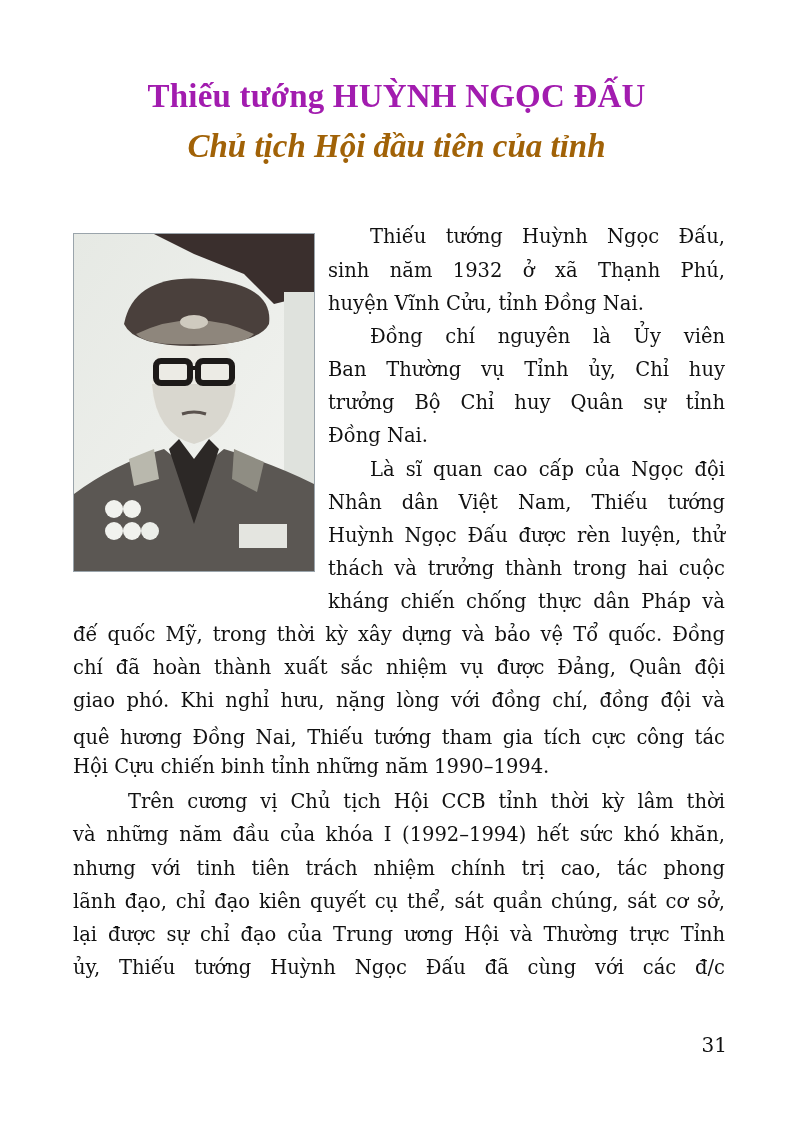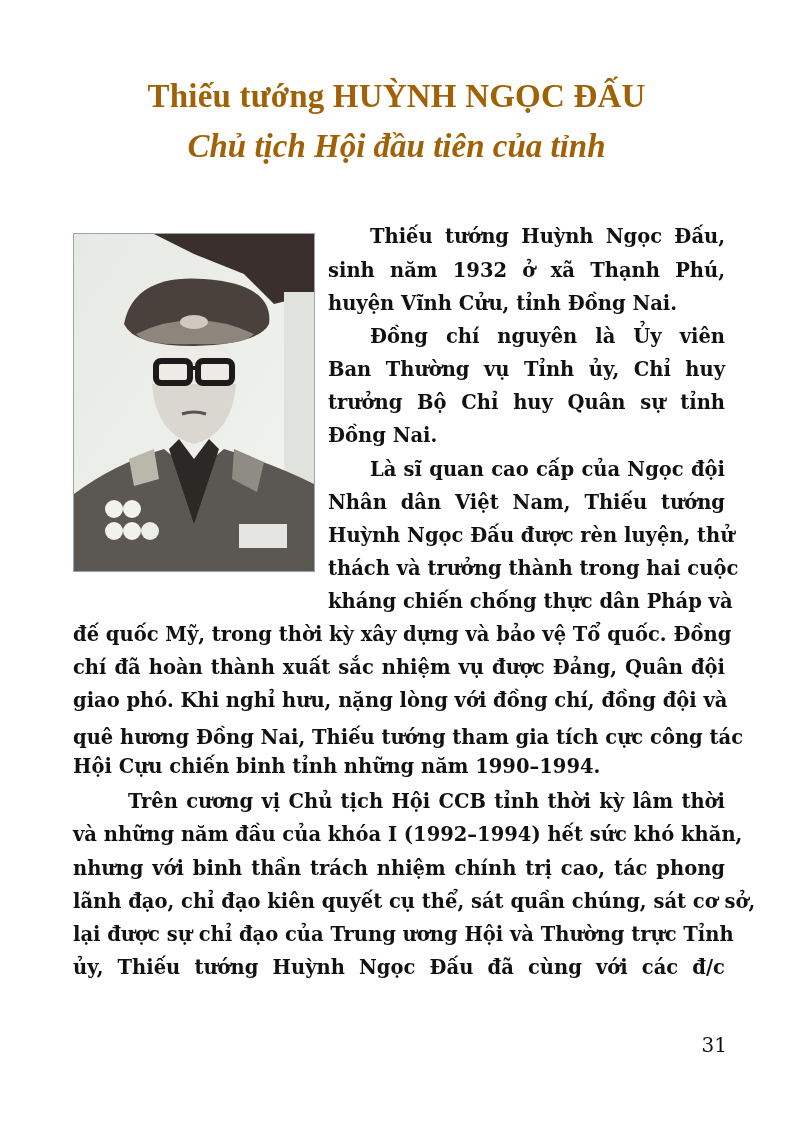--- a/index.html
+++ b/index.html
@@ -3,21 +3,21 @@
 <meta charset="utf-8">
 <style>
   html, body { margin: 0; padding: 0; background: #ffffff; }
   body { width: 793px; height: 1123px; position: relative; overflow: hidden; color: #111; }
   .page { position: absolute; left: 0; top: 0; width: 793px; height: 1123px; background: #fff; }
 
   .title {
     position: absolute; left: 0; right: 0; top: 78px;
     text-align: center;
     font-family: "Liberation Serif", "DejaVu Serif", serif;
-    font-weight: bold; font-size: 33px; letter-spacing: 0.2px; color: #a16207;
+    font-weight: bold; font-size: 33px; letter-spacing: 0.2px; color: #a21caf;
   }
   .subtitle {
     position: absolute; left: 0; right: 0; top: 128px;
     text-align: center;
     font-family: "Liberation Serif", "DejaVu Serif", serif;
     font-weight: bold; font-style: italic; font-size: 33px; color: #a16207;
   }
 
   .photo {
     position: absolute; left: 73px; top: 233px; width: 240px; height: 337px;
@@ -26,21 +26,21 @@
     background: #e9ebe8;
   }
   .photo svg { display: block; width: 100%; height: 100%; }
 
   .body-text {
     font-family: "DejaVu Serif", "Liberation Serif", serif;
     font-size: 19.5px; color: #111;
   }
   .line {
     position: absolute; white-space: nowrap; height: 30px; line-height: 30px;
-    text-align: justify; text-align-last: justify; font-weight: bold;
+    text-align: justify; text-align-last: justify;
   }
   .line.last { text-align-last: left; }
   .col-right { left: 328px; width: 397px; }
   .col-right.indent { left: 370px; width: 355px; }
   .full { left: 73px; width: 652px; }
   .full.indent { left: 128px; width: 597px; }
 
   .page-number {
     position: absolute; right: 66px; top: 1033px;
     font-family: "DejaVu Serif", "Liberation Serif", serif;
@@ -105,20 +105,20 @@
     <div class="line col-right" style="top:554px">thách và trưởng thành trong hai cuộc</div>
     <div class="line col-right" style="top:587px">kháng chiến chống thực dân Pháp và</div>
     <div class="line full" style="top:620px">đế quốc Mỹ, trong thời kỳ xây dựng và bảo vệ Tổ quốc. Đồng</div>
     <div class="line full" style="top:653px">chí đã hoàn thành xuất sắc nhiệm vụ được Đảng, Quân đội</div>
     <div class="line full" style="top:686px">giao phó. Khi nghỉ hưu, nặng lòng với đồng chí, đồng đội và</div>
     <div class="line full" style="top:723px">quê hương Đồng Nai, Thiếu tướng tham gia tích cực công tác</div>
     <div class="line full last" style="top:752px">Hội Cựu chiến binh tỉnh những năm 1990–1994.</div>
 
     <div class="line full indent" style="top:787px">Trên cương vị Chủ tịch Hội CCB tỉnh thời kỳ lâm thời</div>
     <div class="line full" style="top:820px">và những năm đầu của khóa I (1992–1994) hết sức khó khăn,</div>
-    <div class="line full" style="top:854px">nhưng với binh thần trách nhiệm chính trị cao, tác phong</div>
+    <div class="line full" style="top:854px">nhưng với tinh tiên trách nhiệm chính trị cao, tác phong</div>
     <div class="line full" style="top:887px">lãnh đạo, chỉ đạo kiên quyết cụ thể, sát quần chúng, sát cơ sở,</div>
     <div class="line full" style="top:920px">lại được sự chỉ đạo của Trung ương Hội và Thường trực Tỉnh</div>
     <div class="line full" style="top:953px">ủy, Thiếu tướng Huỳnh Ngọc Đấu đã cùng với các đ/c</div>
   </div>
 
   <div class="page-number">31</div>
 </div>
 
 </body></html>

